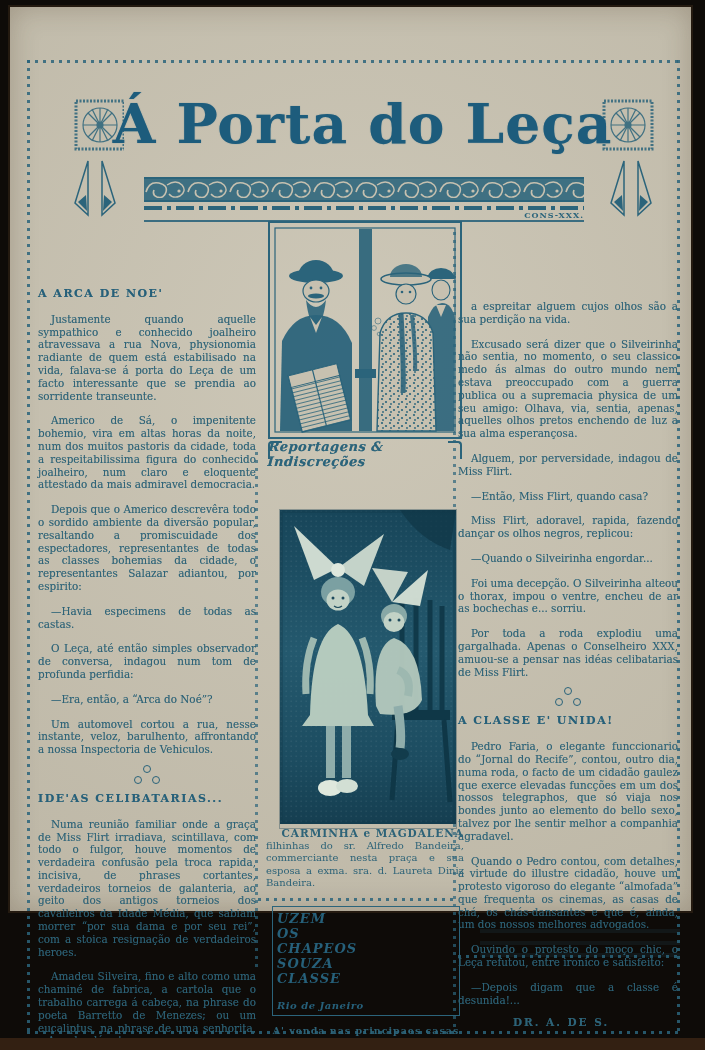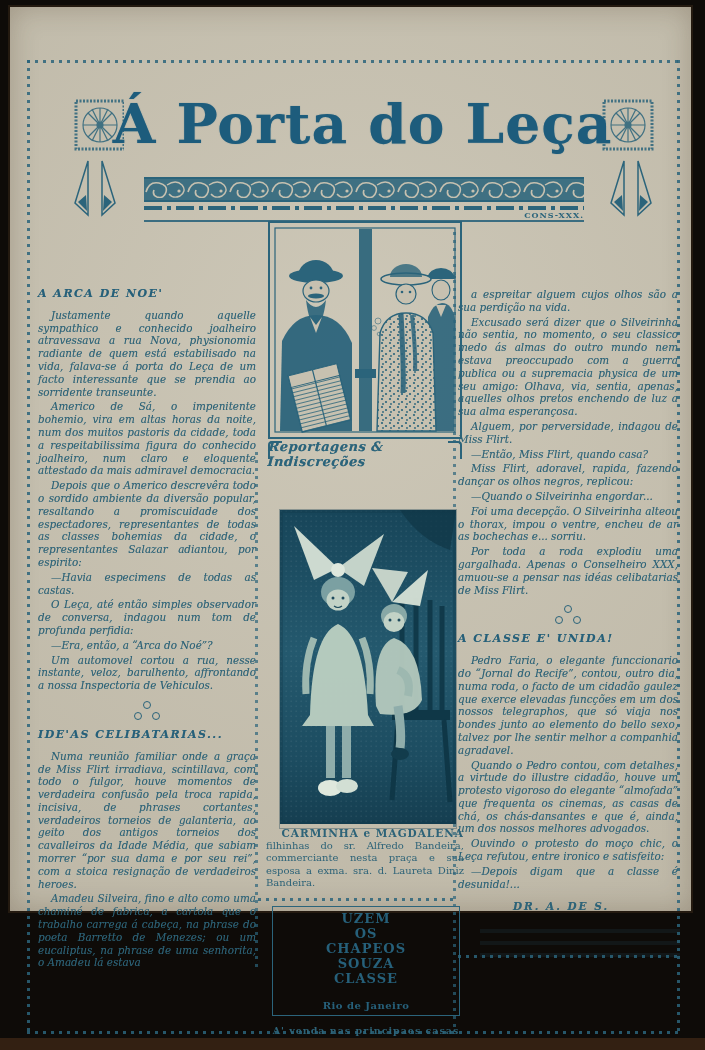--- a/index.html
+++ b/index.html
@@ -34,22 +34,22 @@
   .dashline{
     position:absolute;left:134px;top:199px;width:440px;height:4px;
     background:repeating-linear-gradient(90deg,#2b647b 0 18px,transparent 18px 23px,#2b647b 23px 27px,transparent 27px 32px);
   }
   .issue-tag{position:absolute;left:134px;top:203px;width:440px;text-align:right;
     font-size:8px;letter-spacing:1px;color:#2b647b;font-weight:bold;}
   .mast-rule{position:absolute;left:134px;top:213px;width:440px;border-top:2px solid #2b647b;opacity:.9;}
 
   
   .col{position:absolute;color:#2d6378;font-size:10.4px;line-height:12.8px;text-align:justify;
-    text-shadow:0 0 .5px rgba(45,99,120,.45);font-style:italic;}
-  .col p{margin:0 0 2px 0;text-indent:13px;}
+    text-shadow:0 0 .5px rgba(45,99,120,.45);}
+  .col p{margin:12px 0 2px 0;text-indent:13px;}
   .sec-heading{font-size:11px;font-weight:bold;letter-spacing:1.5px;margin:0 0 8px 0;color:#26607a;}
   .sec-heading.mt{margin-top:6px;}
   .orn-dots{display:flex;flex-direction:column;align-items:center;gap:3px;margin:9px 0;}
   .orn-dots .row{display:flex;gap:10px;}
   .orn-dots i{display:block;width:6px;height:6px;border:1.2px solid #2b647b;border-radius:50%;}
   .signature{text-align:center;font-weight:bold;letter-spacing:2px;font-size:10.5px;margin-top:10px;padding-right:14px;}
 
   
   .illus-box{position:absolute;left:258px;top:214px;}
   .banner{
@@ -68,21 +68,21 @@
   .photo-caption .cap-title{text-align:right;font-weight:bold;font-size:10.5px;letter-spacing:1px;margin-bottom:1px;}
   .photo-caption .cap-body{font-size:10px;line-height:12.3px;text-align:justify;}
 
   .dotrule{position:absolute;height:3px;background:repeating-linear-gradient(90deg,#2b647b 0 3px,transparent 3px 8px);opacity:.85;}
 
   
   .ad-box{
     position:absolute;left:262px;top:899px;width:188px;height:110px;
     border:1.8px solid #2b647b;display:flex;align-items:center;padding:4px;box-sizing:border-box;gap:6px;
   }
-  .ad-text{flex:1;text-align:center;color:#26607a;font-weight:bold;}
+  .ad-text{flex:1;text-align:left;color:#26607a;font-weight:bold;font-style:italic;}
   .ad-text .l1{font-size:13px;letter-spacing:1px;line-height:15px;}
   .ad-text .city{font-size:10px;letter-spacing:.5px;margin-top:14px;font-weight:bold;}
   .ad-footer{position:absolute;left:256px;top:1018px;width:200px;text-align:center;
     font-size:9.5px;font-weight:bold;letter-spacing:1px;color:#2d6378;}
 
   
   .ghost{
     position:absolute;left:470px;top:922px;width:200px;height:34px;opacity:.14;filter:blur(.6px);
     background:repeating-linear-gradient(180deg,#2b647b 0 4px,transparent 4px 12px);
   }

